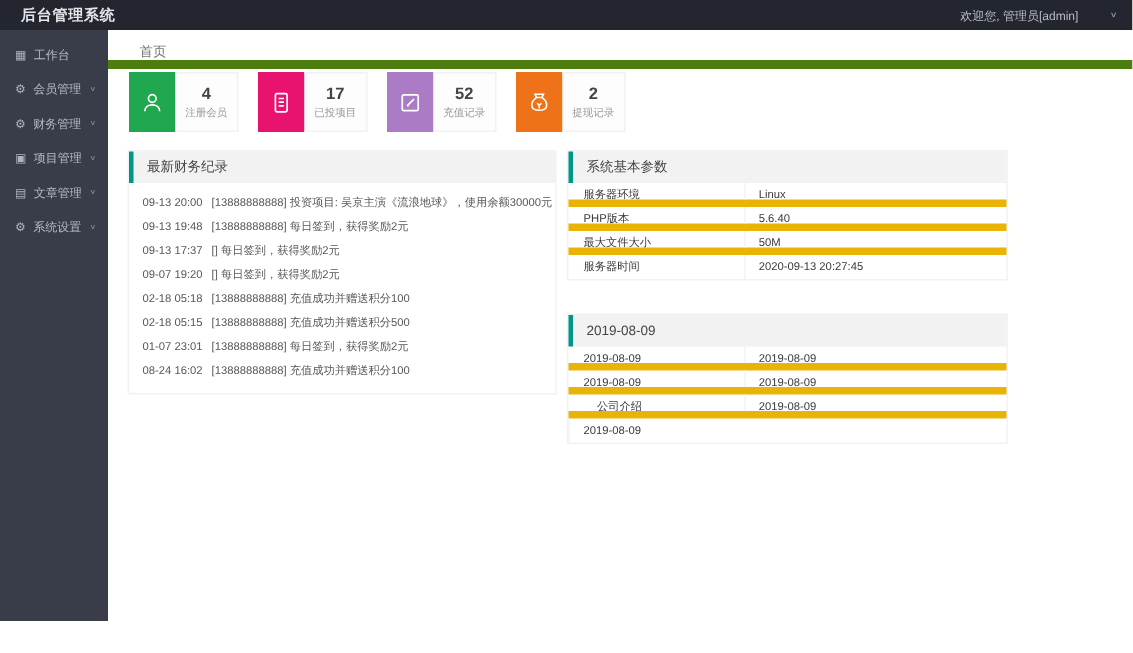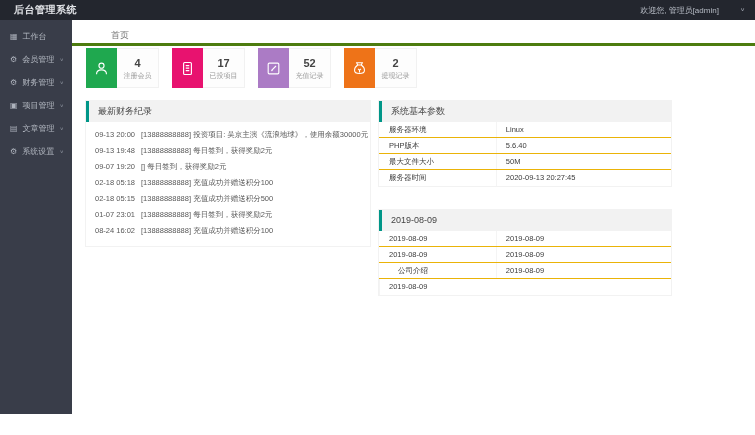--- a/index.html
+++ b/index.html
@@ -18,22 +18,22 @@
   
   .sidebar { position:absolute; top:20px; left:0; width:72px; height:394px;
     background:#393d49; padding-top:5px; }
   .side-item { height:23px; display:flex; align-items:center; padding:0 8px 0 10px;
     color:#b5bac3; font-size:8px; cursor:pointer; white-space:nowrap; }
   .side-item .s-icon { font-size:8px; margin-right:5px; color:#aeb3bd; }
   .side-item .chev { margin-left:auto; font-size:6px; color:#868c98; transform:scaleY(0.75); }
 
   
   .main { position:absolute; top:20px; left:72px; width:683px; height:415px; background:#fff; }
-  .breadcrumb-bar { height:26px; line-height:26px; padding-left:39px;
-    border-bottom:3px solid #4d7c0f; }
+  .breadcrumb-bar { height:26px; line-height:26px; padding-left:21px;
+    border-bottom:6px solid #4d7c0f; }
   .breadcrumb-bar a { font-size:9px; color:#777; text-decoration:none; cursor:pointer; }
 
   
   .cards { position:absolute; top:28px; left:14px; display:flex; gap:13px; }
   .card { width:73px; height:40px; display:flex; cursor:pointer; }
   .card-icon { width:31px; height:40px; display:flex; align-items:center; justify-content:center; }
   .card.c0 .card-icon { background:#1fa84f; }
   .card.c1 .card-icon { background:#e8126f; }
   .card.c2 .card-icon { background:#ab7bc5; }
   .card.c3 .card-icon { background:#ee7318; }
@@ -48,21 +48,21 @@
   .panel-header { height:21px; line-height:20px; background:#f2f2f2;
     border-left:3px solid #009688; padding-left:9px; font-size:9px; color:#444; white-space:nowrap; }
   .panel-finance { top:80px; left:13px; width:286px; }
   .records { padding:5px 0 7px 0; }
   .record { height:16px; line-height:16px; font-size:7.5px; color:#585858;
     padding:0 9px; white-space:nowrap; overflow:hidden; }
   .record .time { display:inline-block; width:46px; color:#585858; }
 
   .panel-system { top:80px; left:306px; width:294px; }
   .panel-articles { top:189px; left:306px; width:294px; }
-  .trow { display:flex; height:16px; line-height:15px; border-bottom:1px solid #eab308;
+  .trow { display:flex; height:16px; line-height:15px; border-bottom:5px solid #eab308;
     font-size:7.5px; color:#3a3a3a; }
   .trow:last-child { border-bottom:none; }
   .t-label { width:40%; padding-left:10px; white-space:nowrap; overflow:hidden; }
   .t-value { width:60%; padding-left:9px; border-left:1px solid #f4f4f4; white-space:nowrap; overflow:hidden; }
   .trow.indent .t-label { padding-left:19px; }
 </style>
 </head>
 <body>
 
 <div class="app">
@@ -168,20 +168,23 @@
     <div class="panel panel-finance">
       <div class="panel-header">最新财务纪录</div>
       <div class="records">
         <div class="record">
           <span class="time">09-13 20:00</span><span>[13888888888] 投资项目: 吴京主演《流浪地球》，使用余额30000元</span>
         </div>
         <div class="record">
           <span class="time">09-13 19:48</span><span>[13888888888] 每日签到，获得奖励2元</span>
         </div>
         <div class="record">
+          <span class="time">09-13 17:37</span><span>[] 每日签到，获得奖励2元</span>
+        </div>
+        <div class="record">
           <span class="time">09-07 19:20</span><span>[] 每日签到，获得奖励2元</span>
         </div>
         <div class="record">
           <span class="time">02-18 05:18</span><span>[13888888888] 充值成功并赠送积分100</span>
         </div>
         <div class="record">
           <span class="time">02-18 05:15</span><span>[13888888888] 充值成功并赠送积分500</span>
         </div>
         <div class="record">
           <span class="time">01-07 23:01</span><span>[13888888888] 每日签到，获得奖励2元</span>

